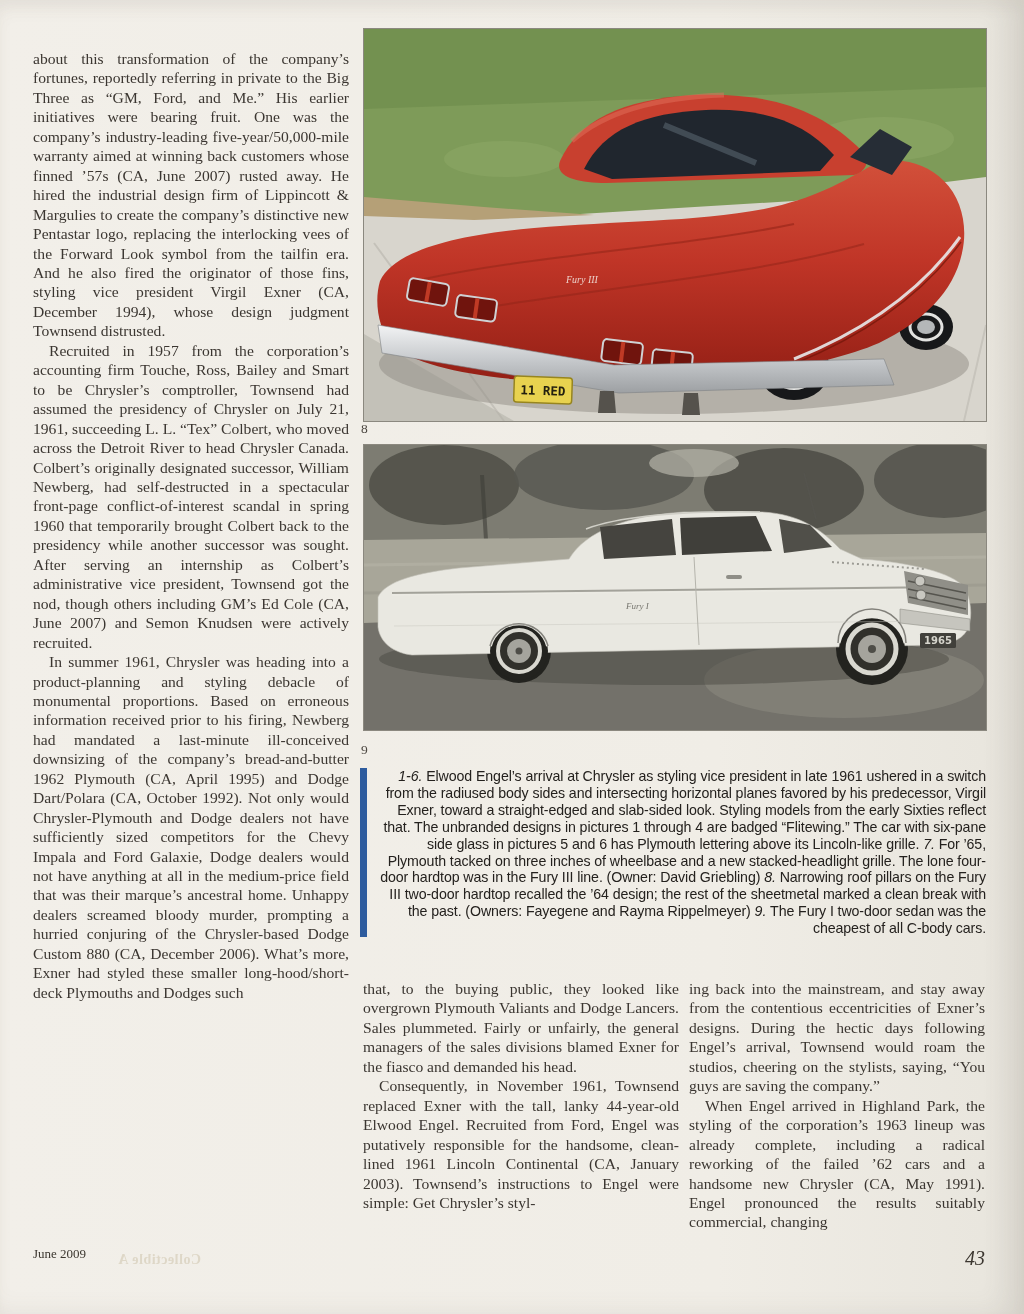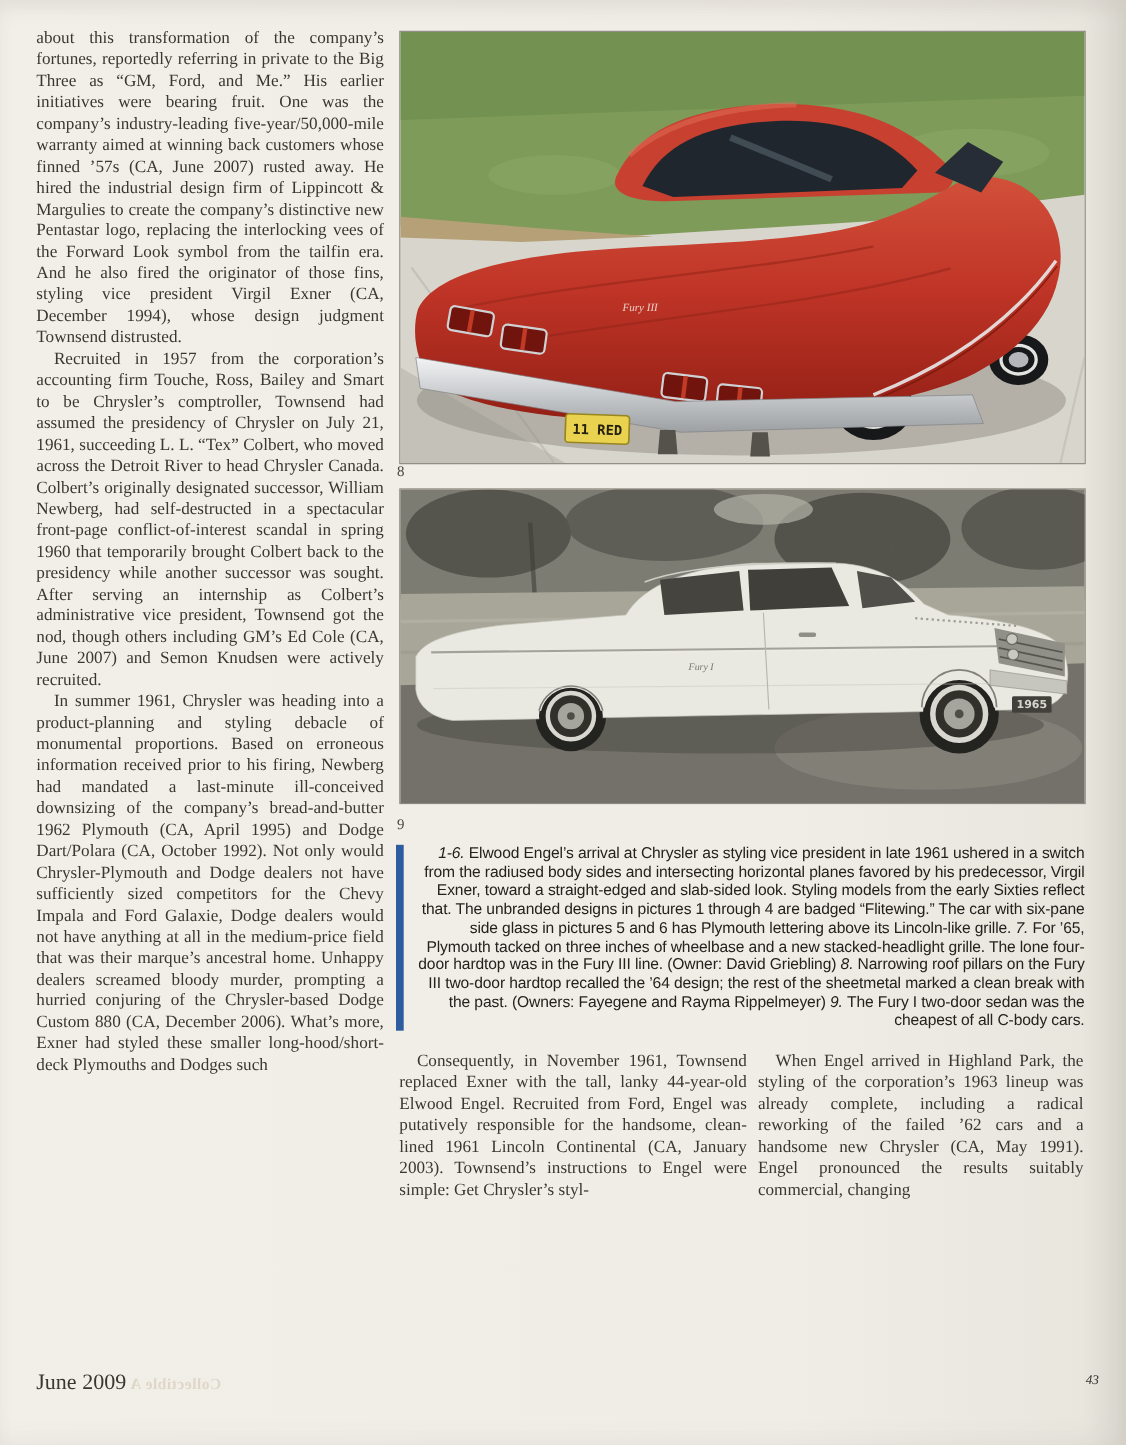--- a/index.html
+++ b/index.html
@@ -2,21 +2,21 @@
 <html><head>
 <meta charset="utf-8">
 <style>
   html,body { margin:0; padding:0; background:#c9c6bf; }
   .page {
     position:relative; width:1024px; height:1314px; overflow:hidden;
     background:linear-gradient(90deg,#f2efe9 0%, #f0ede6 70%, #e9e6de 96%, #e2dfd7 100%);
     box-shadow: inset -16px 0 26px rgba(110,100,85,.10), inset 0 8px 14px rgba(110,100,85,.05);
     font-family:"Liberation Serif", serif; color:#3b3631;
   }
-  .col { position:absolute; overflow:hidden; }
+  .col { position:absolute; overflow:hidden;margin-top:24px; }
   .col p { margin:0; text-align:justify; font-size:15.6px; line-height:19.45px; color:#3b3631; }
   .col p.ind { text-indent:16px; }
   #col-left  { left:33px;  top:25px;  width:316px; height:1210px; }
   #col-mid   { left:363px; top:955px; width:316px; height:278px; }
   #col-right { left:689px; top:955px; width:296px; height:278px; }
 
   .photo { position:absolute; border:1px solid #8b887f; background:#d8d5cd; }
   #photo1 { left:363px; top:28px;  width:622px; height:392px; }
   #photo2 { left:363px; top:444px; width:622px; height:285px; }
   .photo svg { display:block; width:100%; height:100%; }
@@ -25,22 +25,22 @@
   #photo2-label { left:361px; top:742px; }
 
   #caption { position:absolute; left:360px; top:768px; width:626px; display:flex; }
   .cap-bar { flex:none; width:7px; background:#2e5c9e; margin-right:12px; }
   .cap-text {
     font-family:"Liberation Sans", sans-serif; font-size:14.2px; line-height:16.9px;
     letter-spacing:-0.1px; color:#24211e; text-align:right;
   }
   .cap-text em { font-style:italic; }
 
-  #footer-issue { position:absolute; left:33px;  top:1246px; font-size:20px; color:#3b362f; }
-  #page-num     { position:absolute; right:25px; top:1247px; font-size:12px; color:#3b362f;font-style:italic; }
+  #footer-issue { position:absolute; left:33px;  top:1246px; font-size:13px; color:#3b362f; }
+  #page-num     { position:absolute; right:39px; top:1247px; font-size:20px; color:#3b362f;font-style:italic; }
   #ghost {
     position:absolute; left:118px; top:1252px; font-size:14px; font-weight:bold;
     color:#cfc5ad; opacity:.55; transform:scaleX(-1); letter-spacing:.5px;
     font-family:"Liberation Serif", serif;
   }
 </style>
 </head>
 <body>
 
 <div class="page">
@@ -195,23 +195,25 @@
     </svg>
   </div>
   <div id="photo2-label" class="photo-label">9</div>
 
   <div id="caption">
     <div class="cap-bar"></div>
     <div class="cap-text"><em>1-6. </em><span>Elwood Engel’s arrival at Chrysler as styling vice president in late 1961 ushered in a switch from the radiused body sides and intersecting horizontal planes favored by his predecessor, Virgil Exner, toward a straight-edged and slab-sided look. Styling models from the early Sixties reflect that. The unbranded designs in pictures 1 through 4 are badged “Flitewing.” The car with six-pane side glass in pictures 5 and 6 has Plymouth lettering above its Lincoln-like grille. </span><em>7. </em><span>For ’65, Plymouth tacked on three inches of wheelbase and a new stacked-headlight grille. The lone four-door hardtop was in the Fury III line. (Owner: David Griebling) </span><em>8. </em><span>Narrowing roof pillars on the Fury III two-door hardtop recalled the ’64 design; the rest of the sheetmetal marked a clean break with the past. (Owners: Fayegene and Rayma Rippelmeyer) </span><em>9. </em><span>The Fury I two-door sedan was the cheapest of all C-body cars. </span></div>
   </div>
 
   <div id="col-mid" class="col">
+    <p>that, to the buying public, they looked like overgrown Plymouth Valiants and Dodge Lancers. Sales plummeted. Fairly or unfairly, the general managers of the sales divisions blamed Exner for the fiasco and demanded his head.</p>
     <p class="ind">Consequently, in November 1961, Townsend replaced Exner with the tall, lanky 44-year-old Elwood Engel. Recruited from Ford, Engel was putatively responsible for the handsome, clean-lined 1961 Lincoln Continental (CA, January 2003). Townsend’s instructions to Engel were simple: Get Chrysler’s styl-</p>
   </div>
   <div id="col-right" class="col">
+    <p>ing back into the mainstream, and stay away from the contentious eccentricities of Exner’s designs. During the hectic days following Engel’s arrival, Townsend would roam the studios, cheering on the stylists, saying, “You guys are saving the company.”</p>
     <p class="ind">When Engel arrived in Highland Park, the styling of the corporation’s 1963 lineup was already complete, including a radical reworking of the failed ’62 cars and a handsome new Chrysler (CA, May 1991). Engel pronounced the results suitably commercial, changing</p>
   </div>
 
   <div id="footer-issue">June 2009</div>
   <div id="ghost">Collectible A</div>
   <div id="page-num">43</div>
 
 </div>
 
 </body></html>

